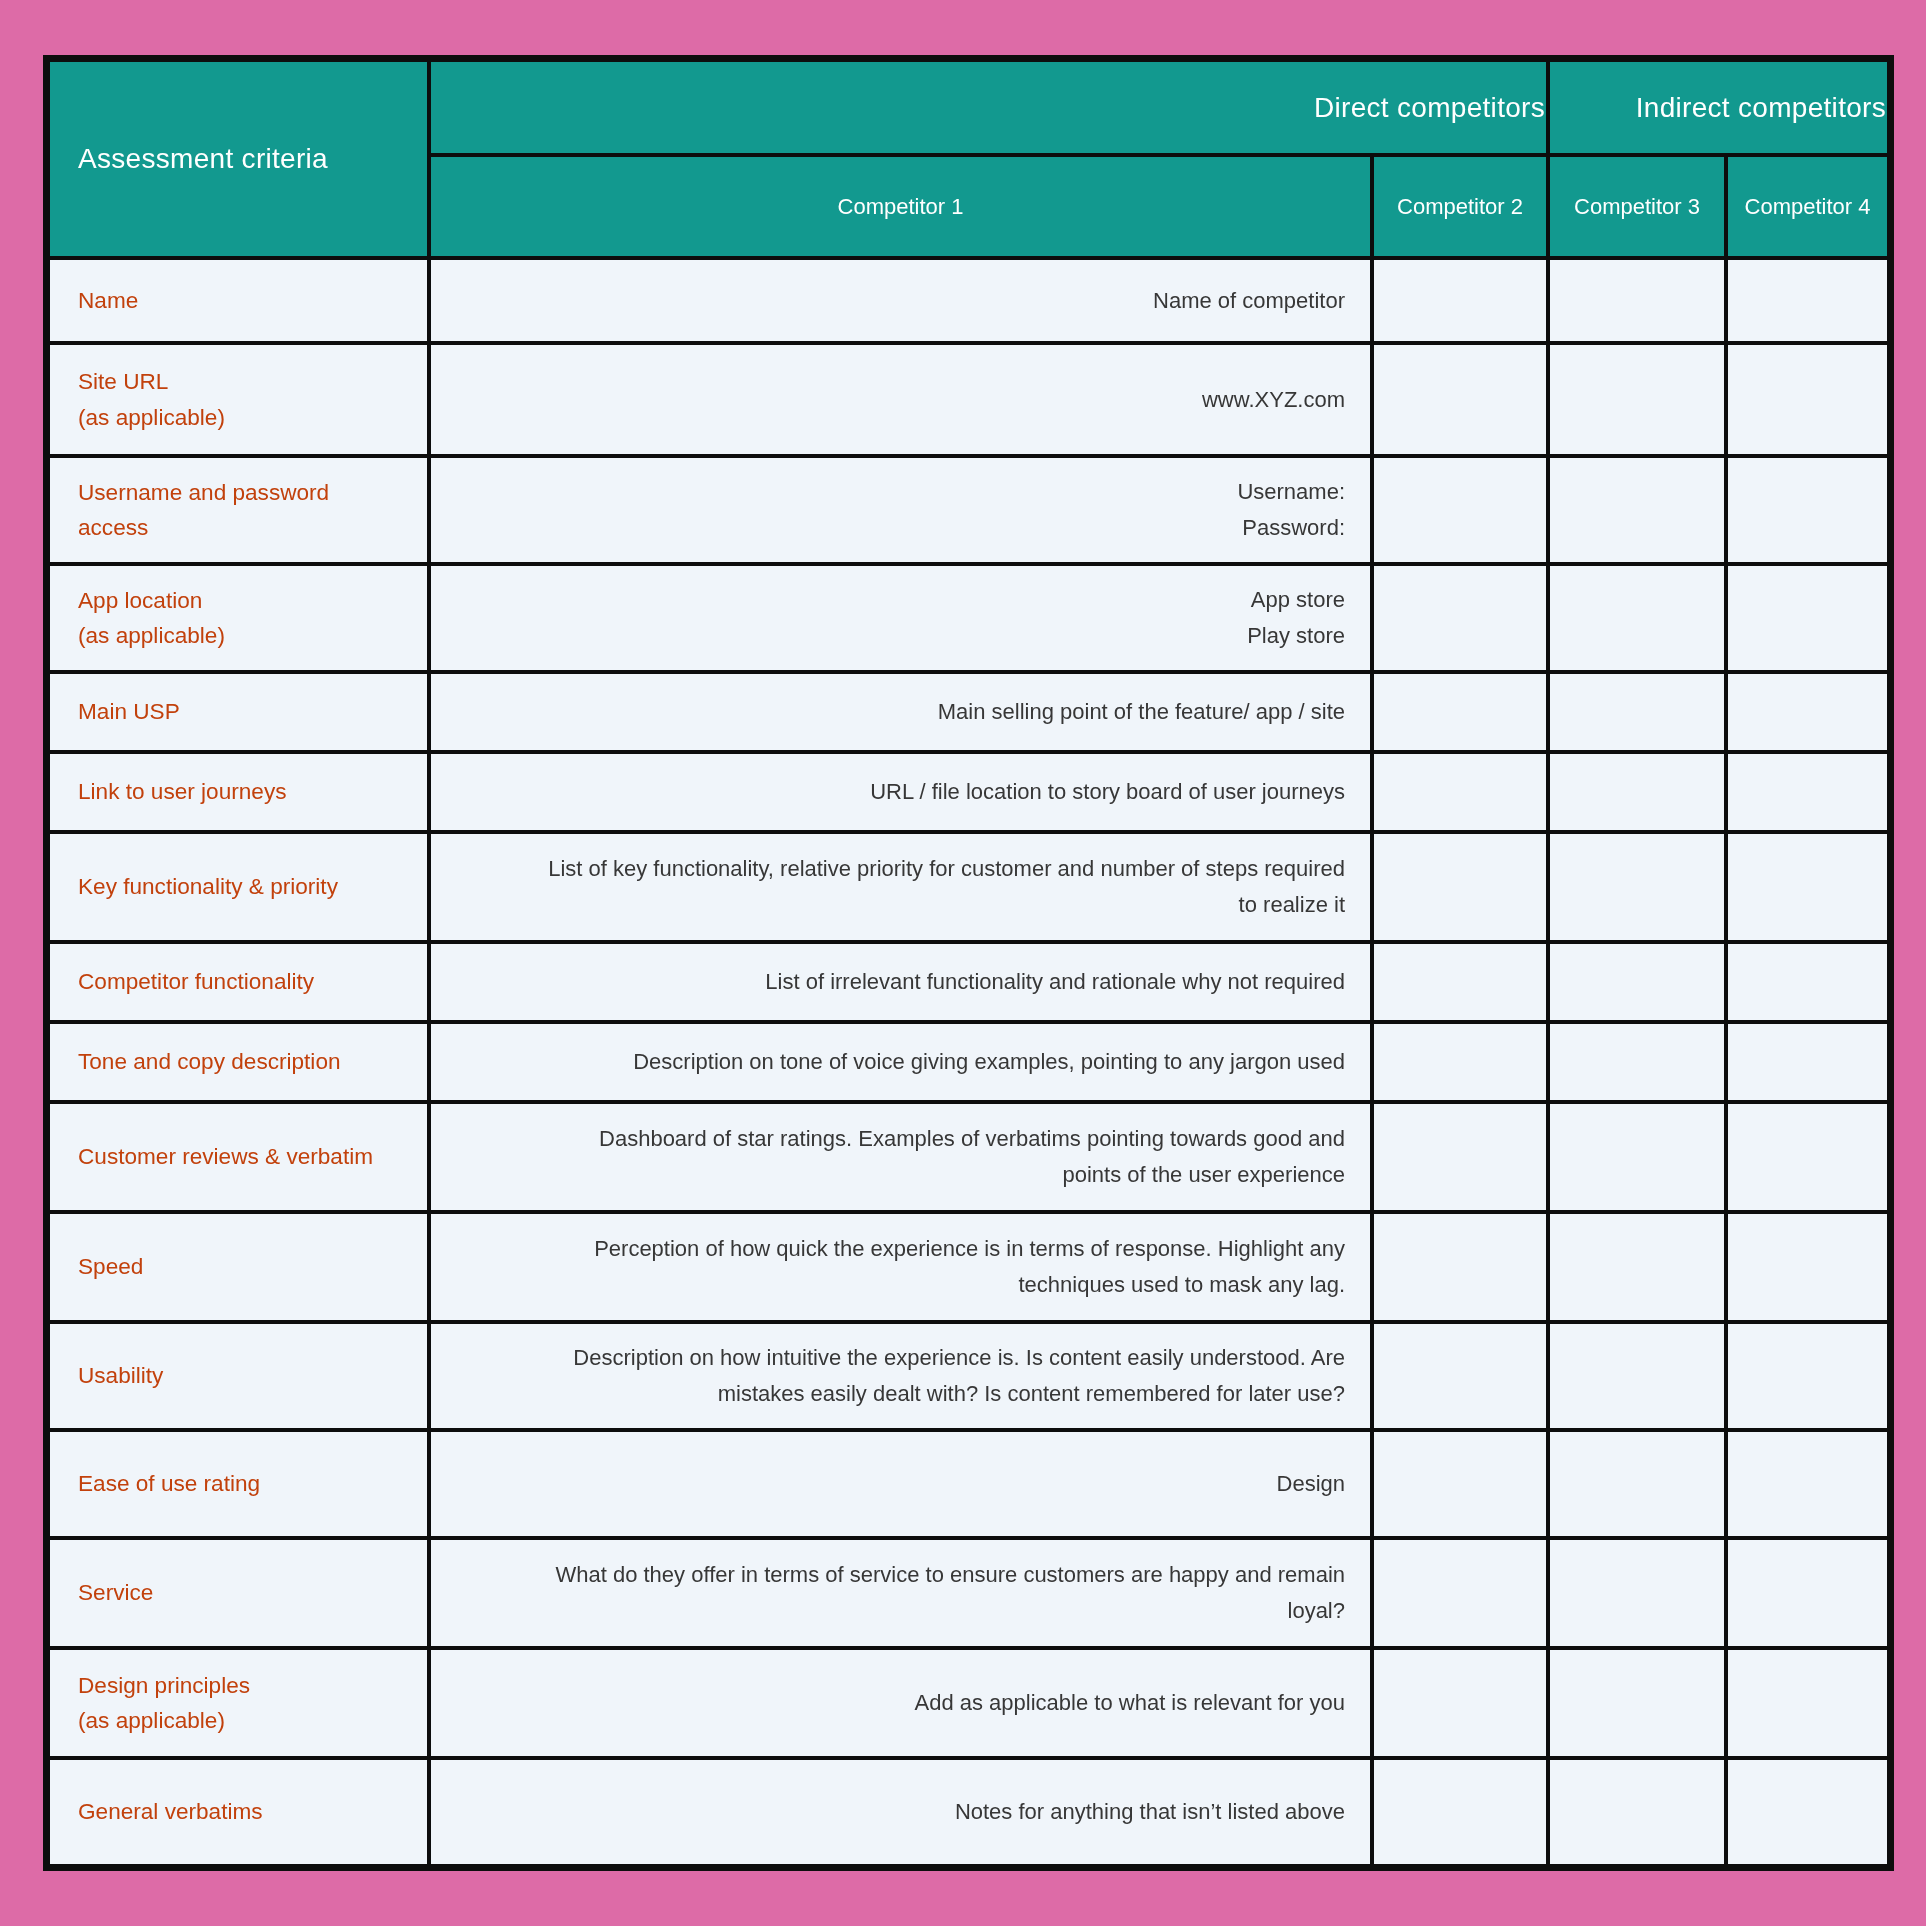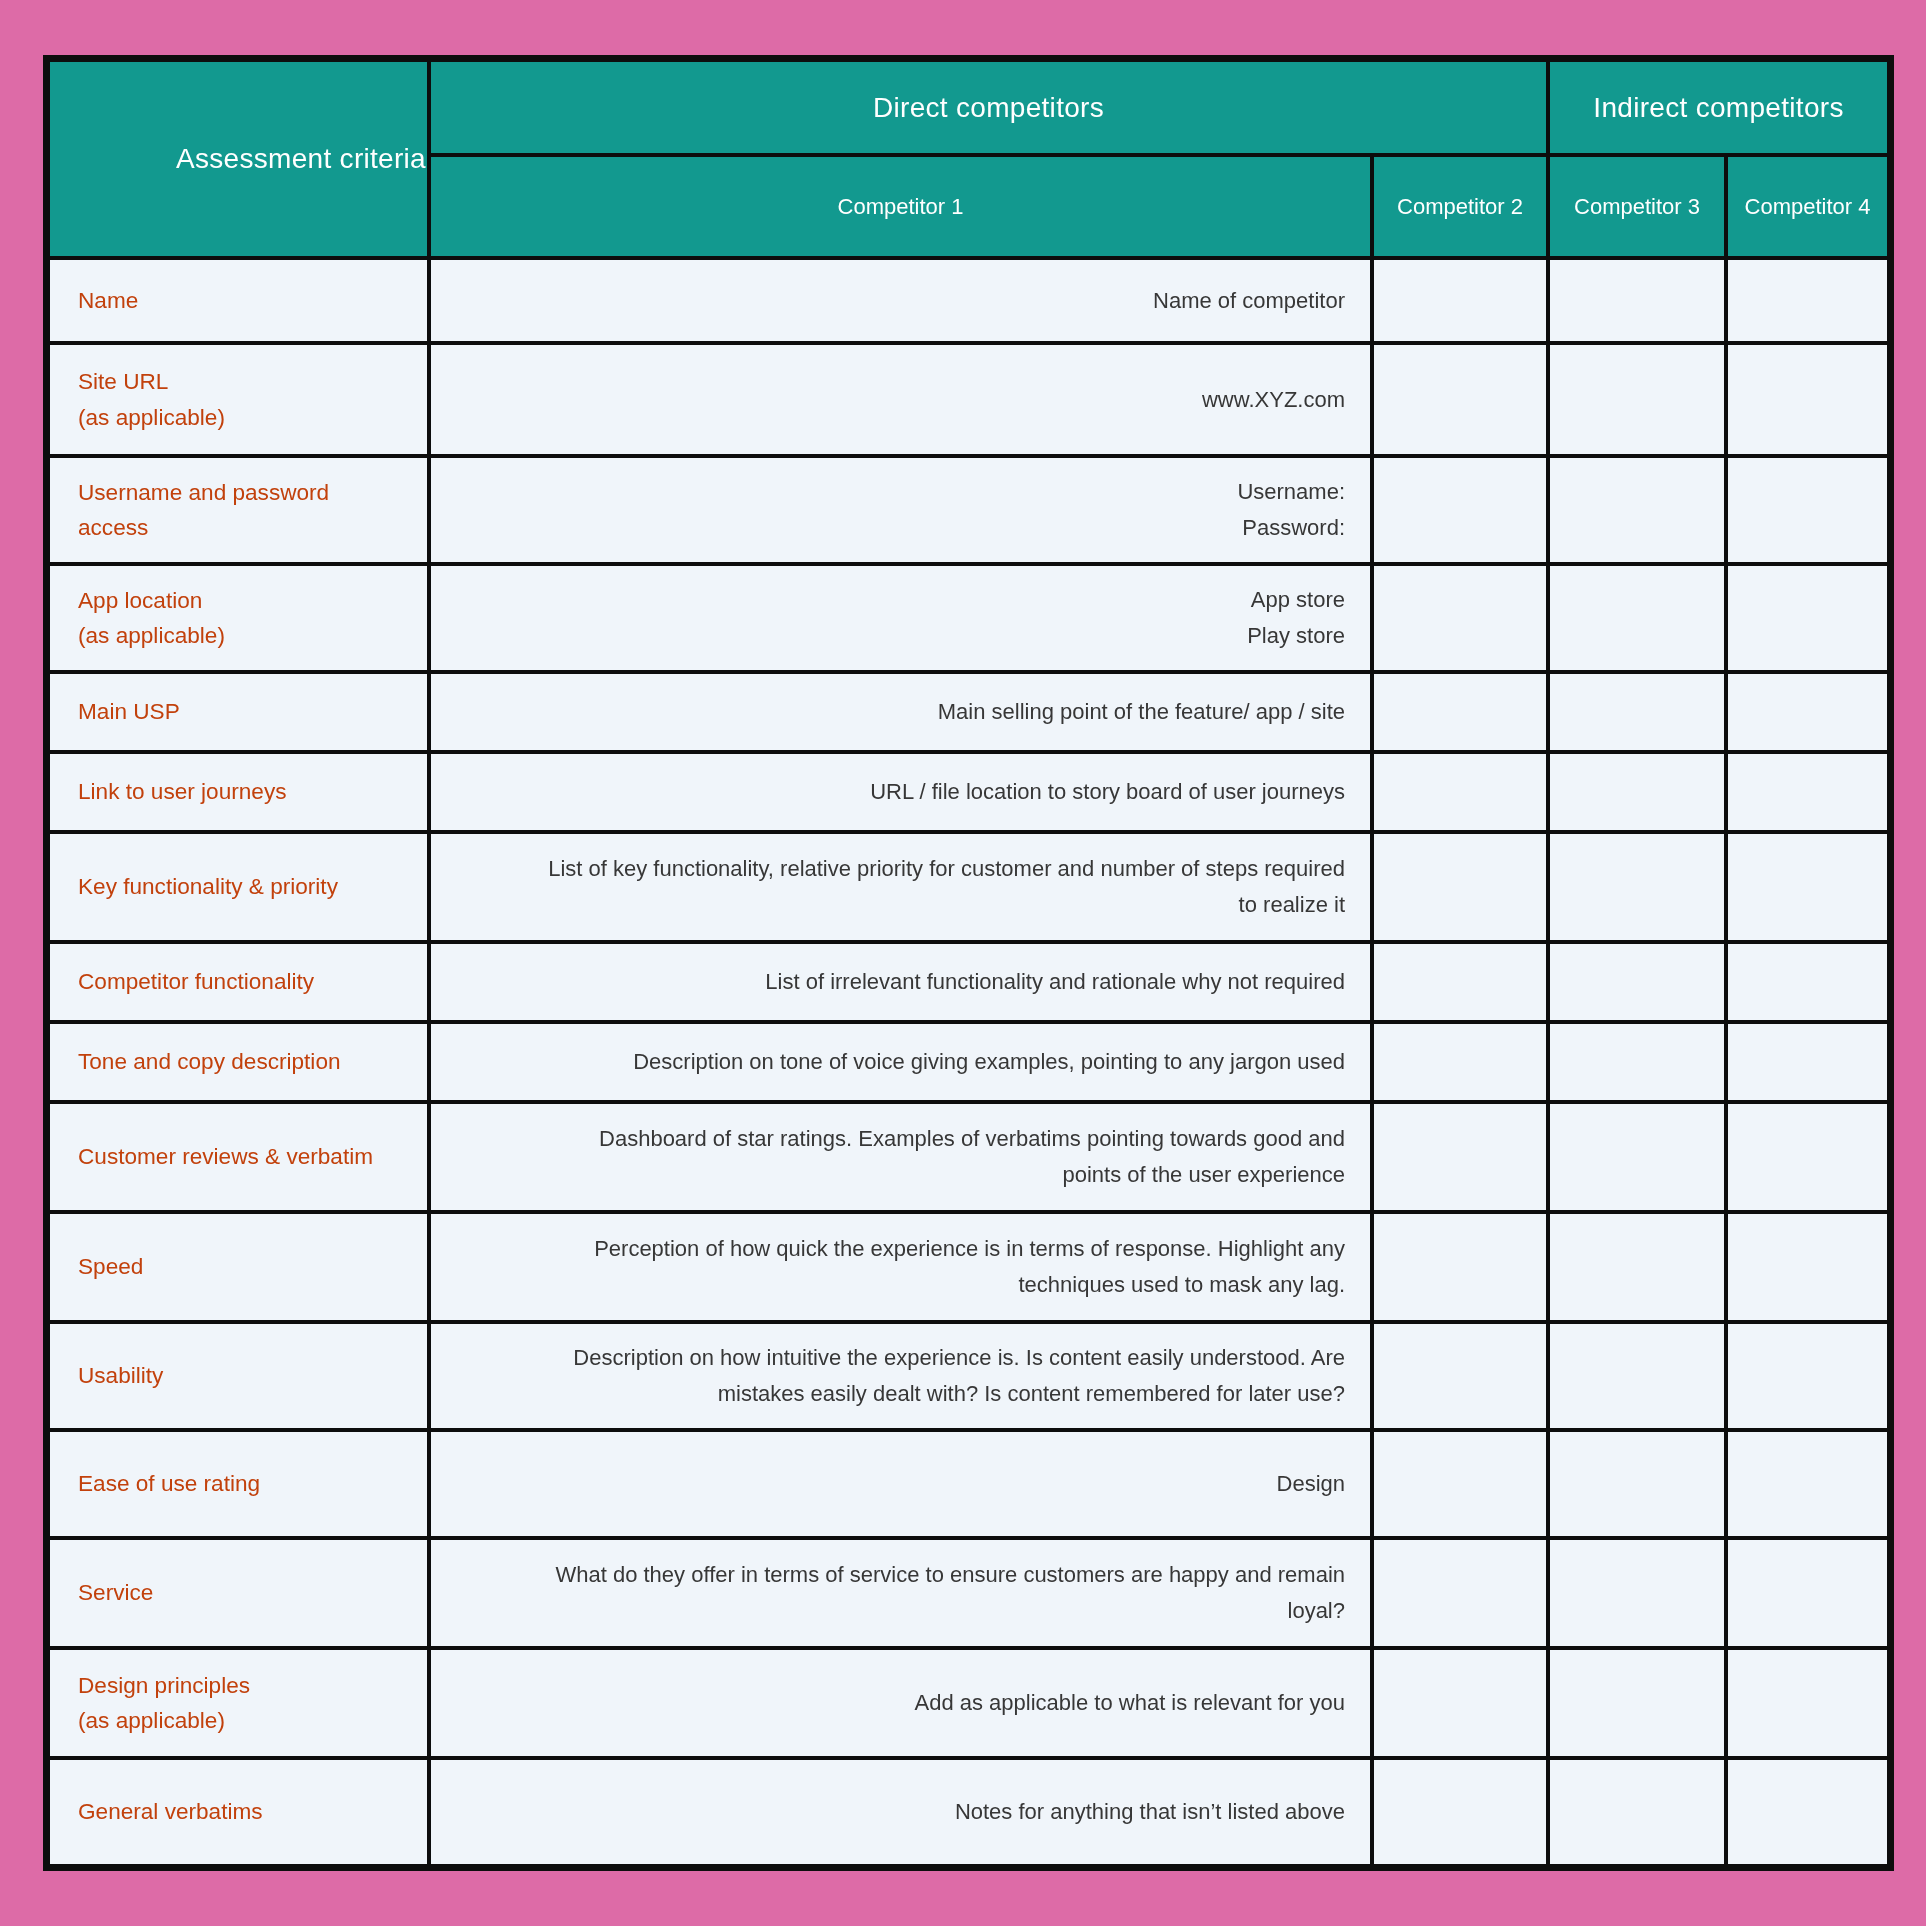--- a/index.html
+++ b/index.html
@@ -25,27 +25,27 @@
     vertical-align: middle;
     overflow: hidden;
   }
   th {
     background: #12998f;
     color: #ffffff;
     font-weight: 400;
   }
   .crit-head {
     font-size: 28px;
-    text-align: right;
+    text-align: left;
     padding-left: 28px;
     letter-spacing: 0.3px;
   }
   .group-head {
     font-size: 28px;
-    text-align: center;
+    text-align: right;
     letter-spacing: 0.3px;
   }
   .comp-head {
     font-size: 22px;
     line-height: 1.5;
     padding: 5px 9px;
   }
   td { background: #f0f5fa; }
   .label-cell {
     font-size: 22.6px;

